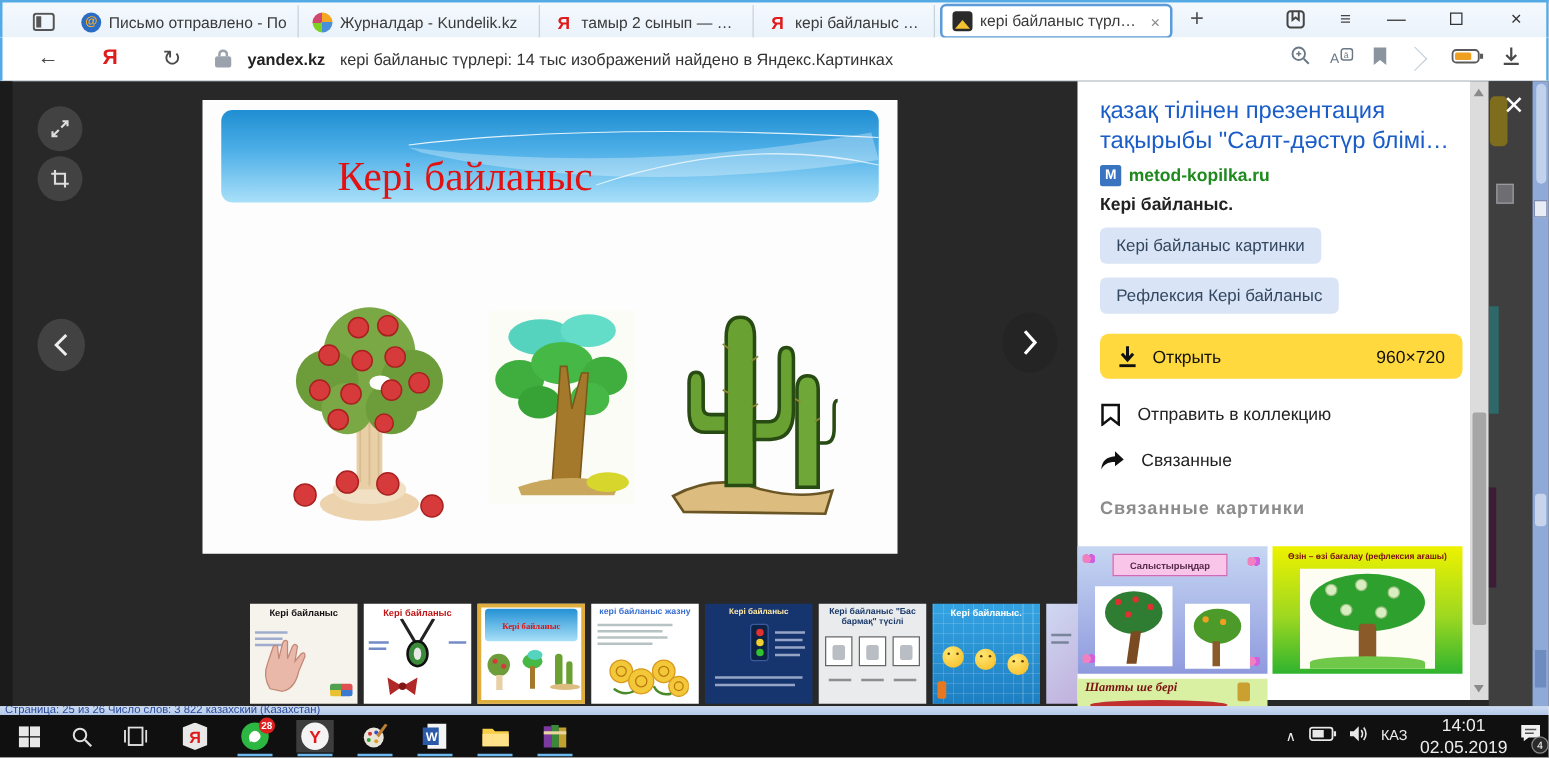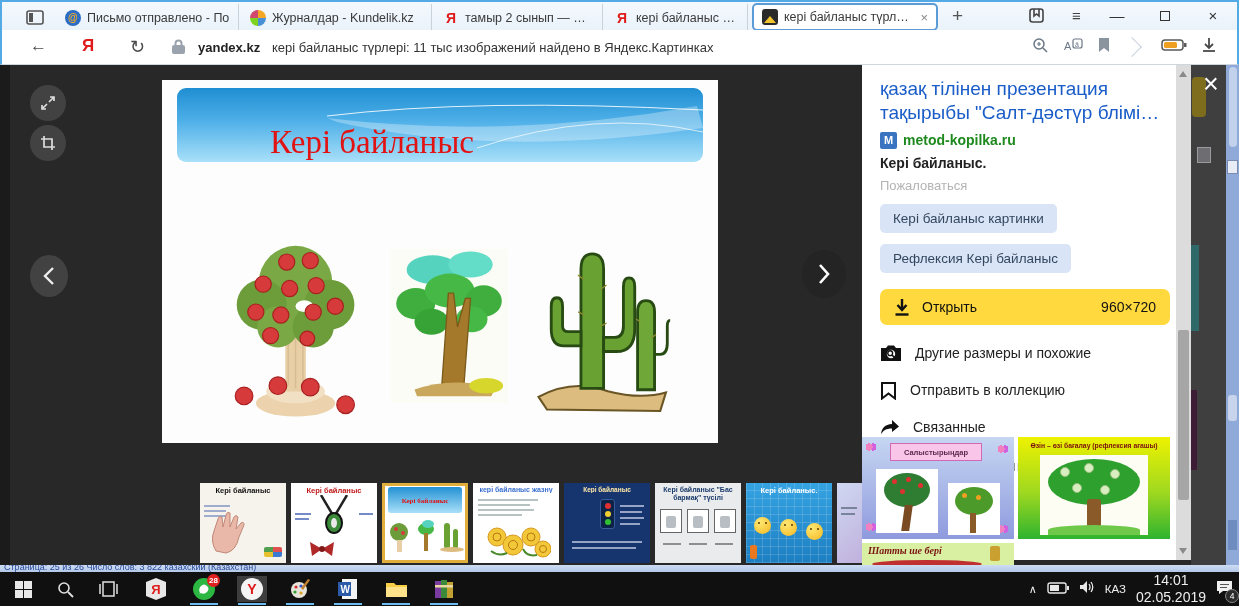--- a/index.html
+++ b/index.html
@@ -225,21 +225,21 @@
     <div class="navic backic">←</div>
     <div class="navic homeic">Я</div>
     <div class="navic refic">↻</div>
     <div class="lockic">
       <svg width="17" height="16" viewBox="0 0 17 16">
           <rect x="2" y="6" width="13" height="9" rx="2" fill="#9aa3ad"></rect>
           <path d="M5.5 6 V4.5 a3 3 0 0 1 6 0 V6" fill="none" stroke="#9aa3ad" stroke-width="2"></path>
         </svg>
     </div>
     <span class="addr-domain">yandex.kz</span>
-    <span class="addr-query">кері байланыс түрлері: 11 тыс изображений найдено в Яндекс.Картинках</span>
+    <span class="addr-query">кері байланыс түрлері: 14 тыс изображений найдено в Яндекс.Картинках</span>
     <div class="addr-right">
       <span class="aicon">
         <svg width="17" height="17" viewBox="0 0 17 17">
             <circle cx="7" cy="7" r="5" fill="none" stroke="#6b7785" stroke-width="1.5"></circle>
             <path d="M5 7h4M7 5v4" stroke="#6b7785" stroke-width="1.2"></path>
             <path d="M11 11 L15 15" stroke="#6b7785" stroke-width="1.6"></path>
           </svg>
       </span>
       <span class="aicon">
         <svg width="20" height="16" viewBox="0 0 20 16">
@@ -460,43 +460,33 @@
       </div>
     </div>
 
     <div class="panel">
       <div class="p-title">қазақ тілінен презентация тақырыбы "Салт-дәстүр блімі…</div>
       <div class="p-site">
         <span class="m-badge">M</span>
         <span class="site-name">metod-kopilka.ru</span>
       </div>
       <div class="p-caption">Кері байланыс.</div>
-      <div class="p-report">Пожаловаться</div>
       <div>
         <span class="chip">Кері байланыс картинки</span>
       </div>
       <div>
         <span class="chip">Рефлексия Кері байланыс</span>
       </div>
       <div class="open-btn">
         <svg width="16" height="18" viewBox="0 0 16 18">
             <path d="M8 1 v10 M3.5 7 l4.5 5 4.5-5" fill="none" stroke="#111" stroke-width="2.4"></path>
             <path d="M1.5 16.5 h13" stroke="#111" stroke-width="2.4"></path>
           </svg>
         <span class="olabel">Открыть</span>
         <span class="osize">960×720</span>
-      </div>
-      <div class="action-row">
-        <svg width="22" height="18" viewBox="0 0 22 18">
-            <path d="M1 4 h5 l2 -2.5 h6 l2 2.5 h5 v13 H1 Z" fill="#111"></path>
-            <circle cx="11" cy="10" r="4.2" fill="#fff"></circle>
-            <circle cx="10.2" cy="9.2" r="2.4" fill="none" stroke="#111" stroke-width="1.4"></circle>
-            <path d="M12 11 l2.4 2.4" stroke="#111" stroke-width="1.6"></path>
-          </svg>
-        <span>Другие размеры и похожие</span>
       </div>
       <div class="action-row">
         <svg width="17" height="19" viewBox="0 0 17 19">
             <path d="M2 2 h13 v15.5 l-6.5 -5 -6.5 5 Z" fill="none" stroke="#111" stroke-width="2"></path>
           </svg>
         <span>Отправить в коллекцию</span>
       </div>
       <div class="action-row">
         <svg width="20" height="17" viewBox="0 0 20 17">
             <path d="M12 1 L19 7.5 L12 13 V9.5 C6 9.5 3 11.5 1 15.5 C1.5 9 5 5.5 12 5 Z" fill="#111"></path>

